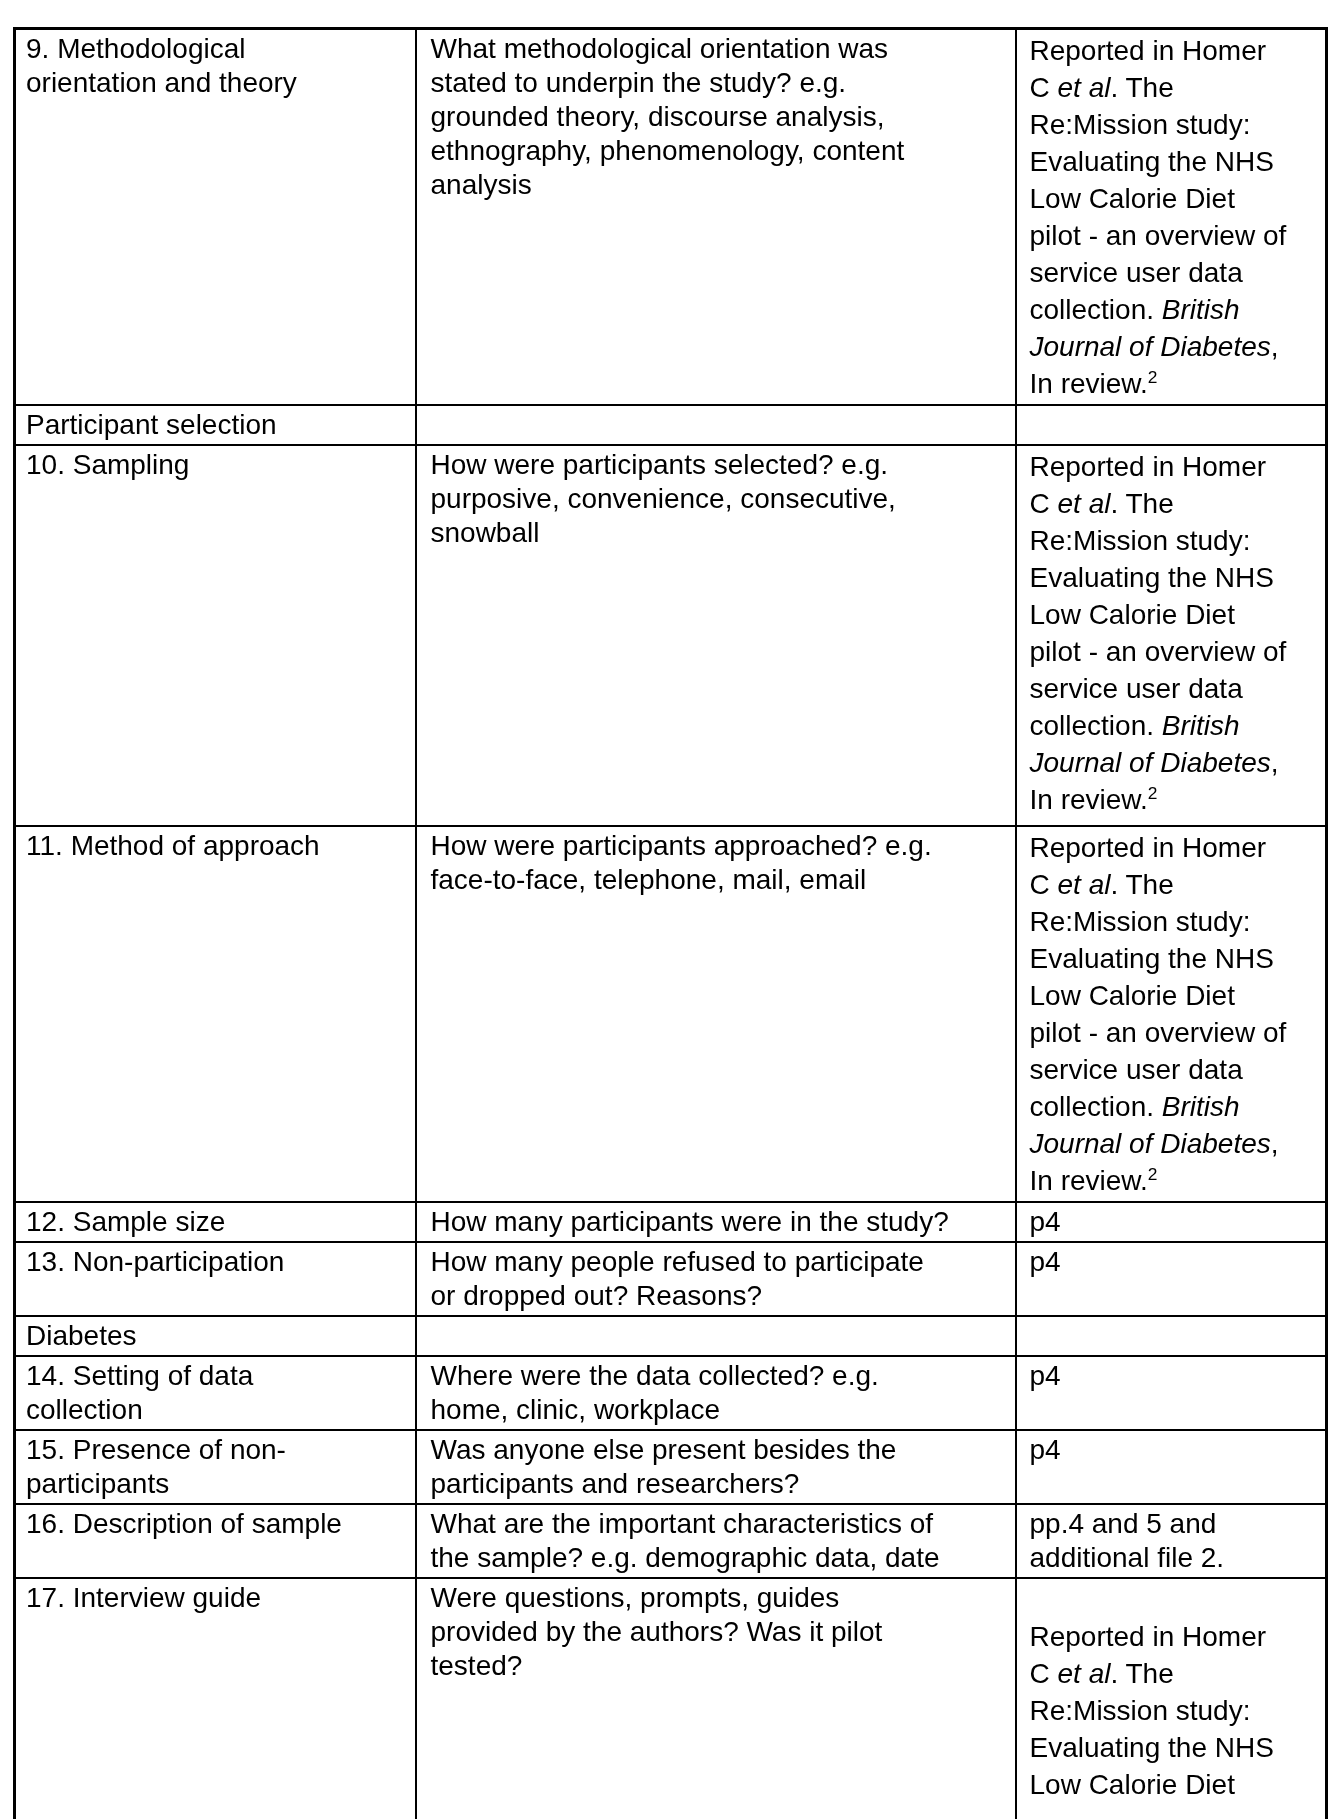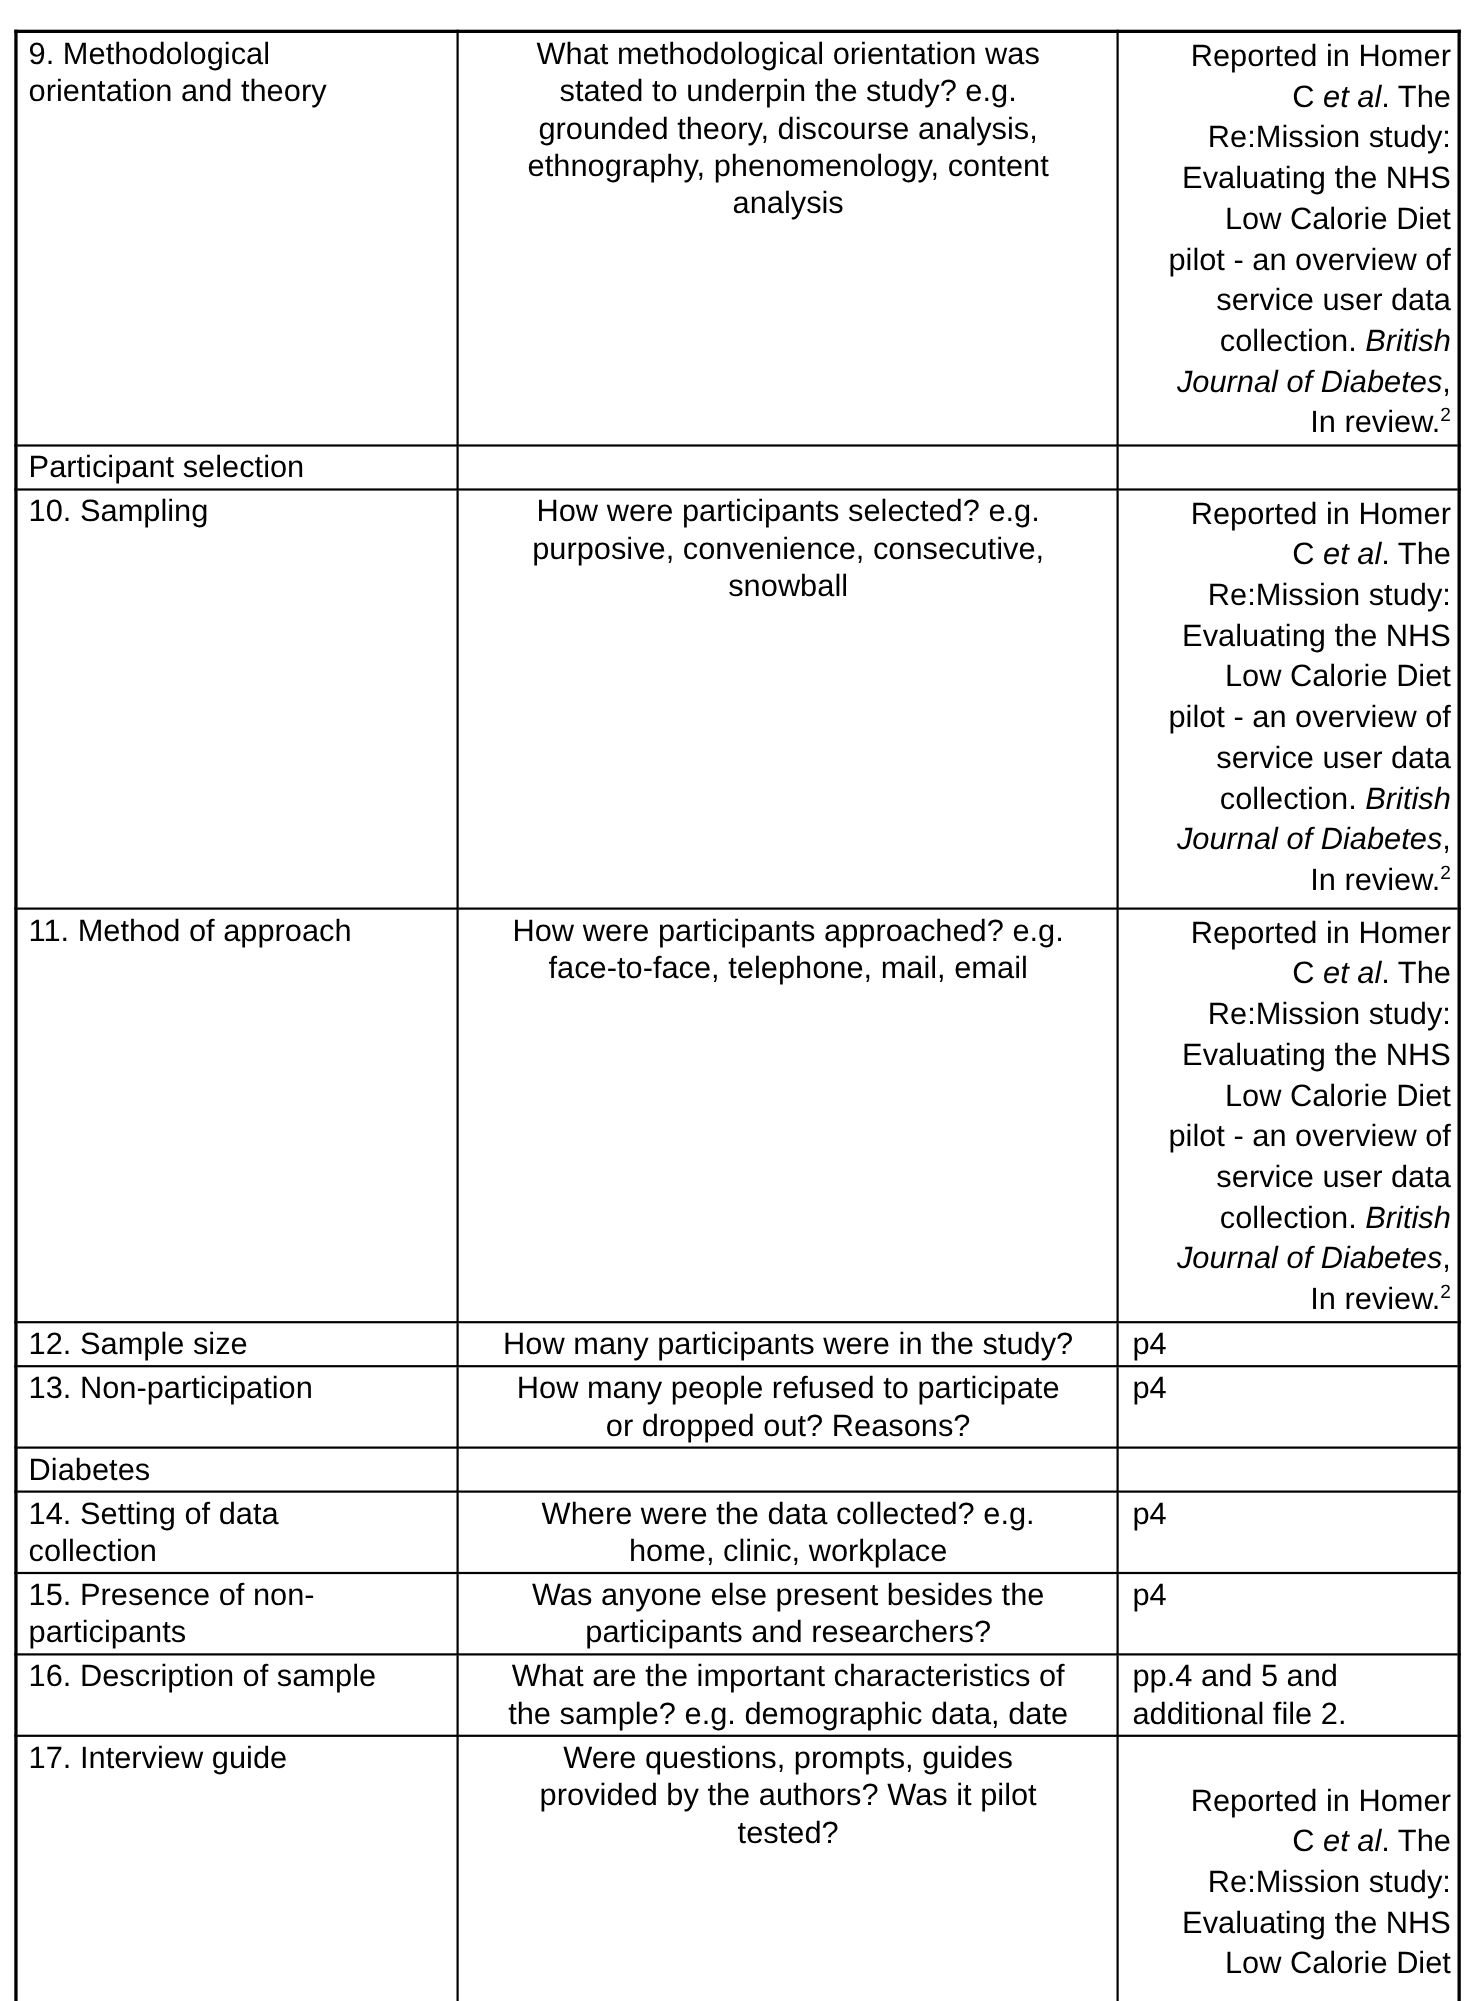--- a/index.html
+++ b/index.html
@@ -18,23 +18,23 @@
   td{
     border:2px solid #000;
     vertical-align:top;
     font-size:28px;
     line-height:34px;
     padding:2px 12px 2px 10px;
     white-space:pre-line;
     overflow:hidden;
     word-wrap:normal;
   }
-  td.q{padding-left:14px;text-align:center;}
+  td.q{padding-left:14px;}
   td.rep{padding-left:13px;padding-right:6px;}
-  td.cite{line-height:37px;text-align:right;}
+  td.cite{line-height:37px;}
   tr.section td{margin-left:28px;}
   .it{font-style:italic;}
   sup{font-size:62%;line-height:0;}
   .clip{max-height:186px;overflow:hidden;}
 </style>
 </head>
 <body>
 
 <table class="checklist">
   <colgroup>

